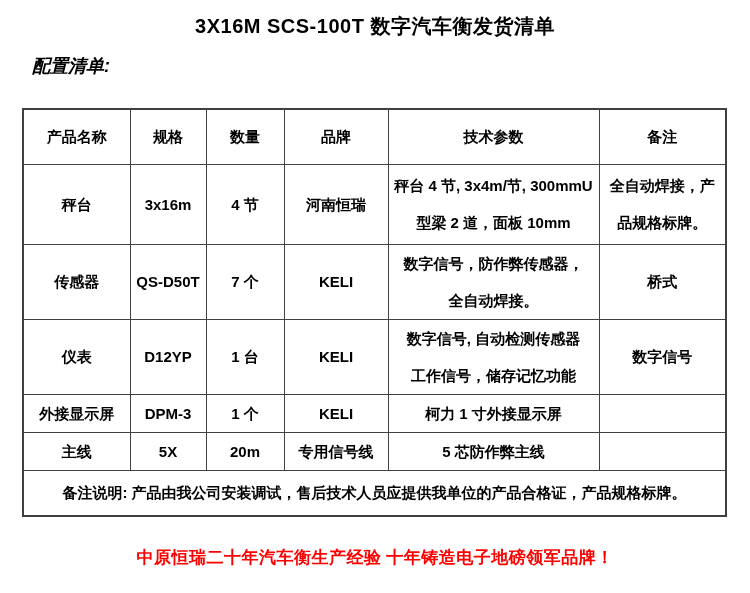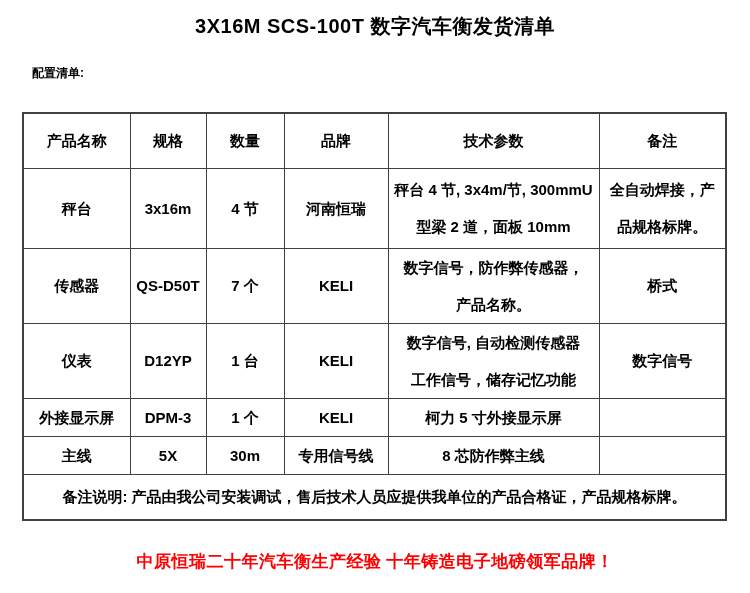--- a/index.html
+++ b/index.html
@@ -20,23 +20,24 @@
   .doc-title {
     margin: 0;
     padding-top: 13px;
     text-align: center;
     font-size: 20px;
     line-height: 26px;
     font-weight: 700;
     letter-spacing: 0.5px;
   }
   .section-label {
-    margin: 26px 0 0 32px;
-    font-size: 12px;
+    margin: 15px 0 0 32px;
+    font-size: 18px;
     font-weight: 700;
+    font-style: italic;
   }
   table.ship-table {
     margin: 30px 0 0 22px;
     width: 703px;
     table-layout: fixed;
     border-collapse: collapse;
     border: 2px solid #404040;
     font-size: 15px;
   }
   table.ship-table td, table.ship-table th {
@@ -130,21 +131,21 @@
       <td class="cell-note">全自动焊接，产品规格标牌。</td>
     </tr>
 
     <tr class="r2">
       <td>传感器</td>
       <td>QS-D50T</td>
       <td>7 个</td>
       <td>KELI</td>
       <td>
         <div class="pline">数字信号，防作弊传感器，</div>
-        <div class="pline">产品名称。</div>
+        <div class="pline">全自动焊接。</div>
       </td>
       <td class="cell-note">桥式</td>
     </tr>
 
     <tr class="r3">
       <td>仪表</td>
       <td>D12YP</td>
       <td>1 台</td>
       <td>KELI</td>
       <td>
@@ -154,33 +155,33 @@
       <td class="cell-note">数字信号</td>
     </tr>
 
 
     <tr class="r5">
       <td>外接显示屏</td>
       <td>DPM-3</td>
       <td>1 个</td>
       <td>KELI</td>
       <td>
-        <div class="pline">柯力 5 寸外接显示屏</div>
+        <div class="pline">柯力 1 寸外接显示屏</div>
         <div class="pline"></div>
       </td>
       <td class="cell-note"></td>
     </tr>
 
     <tr class="r6">
       <td>主线</td>
       <td>5X</td>
-      <td>30m</td>
+      <td>20m</td>
       <td>专用信号线</td>
       <td>
-        <div class="pline">8 芯防作弊主线</div>
+        <div class="pline">5 芯防作弊主线</div>
         <div class="pline"></div>
       </td>
       <td class="cell-note"></td>
     </tr>
 
     <tr class="r-remark">
       <td class="remark-cell" colspan="6">备注说明: 产品由我公司安装调试，售后技术人员应提供我单位的产品合格证，产品规格标牌。</td>
     </tr>
   </tbody>
     </table>

